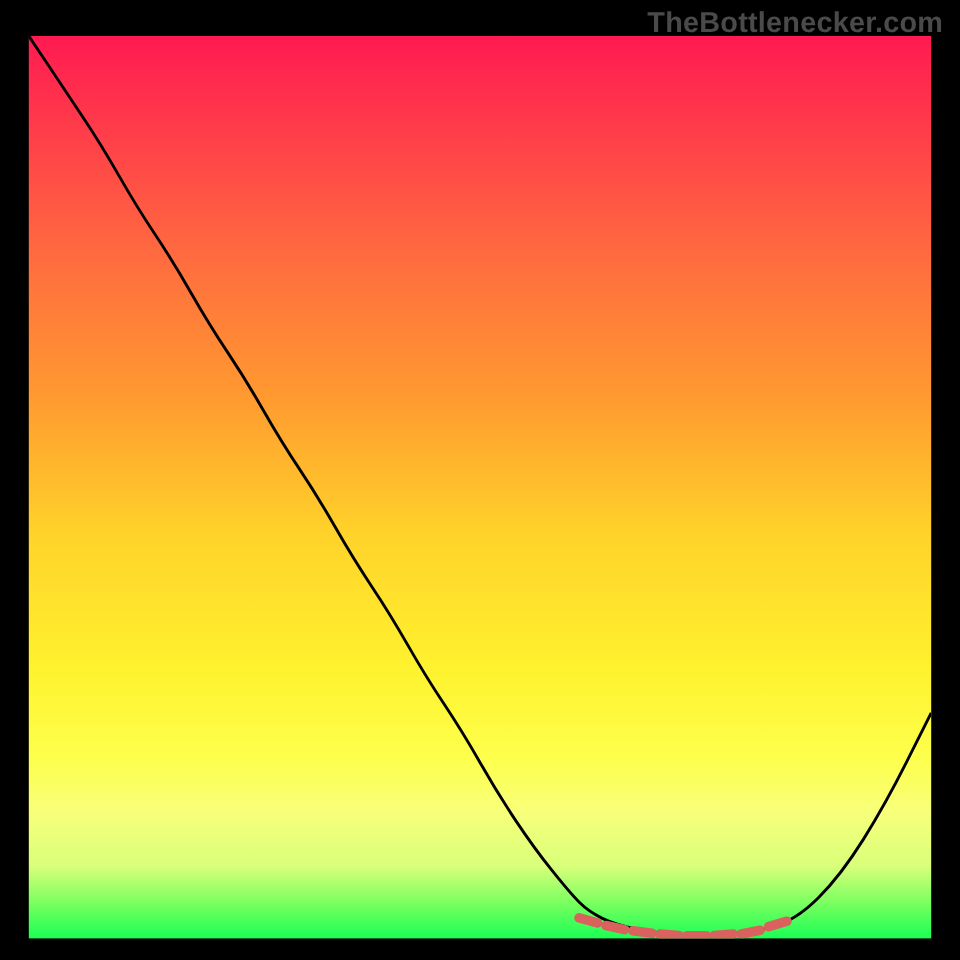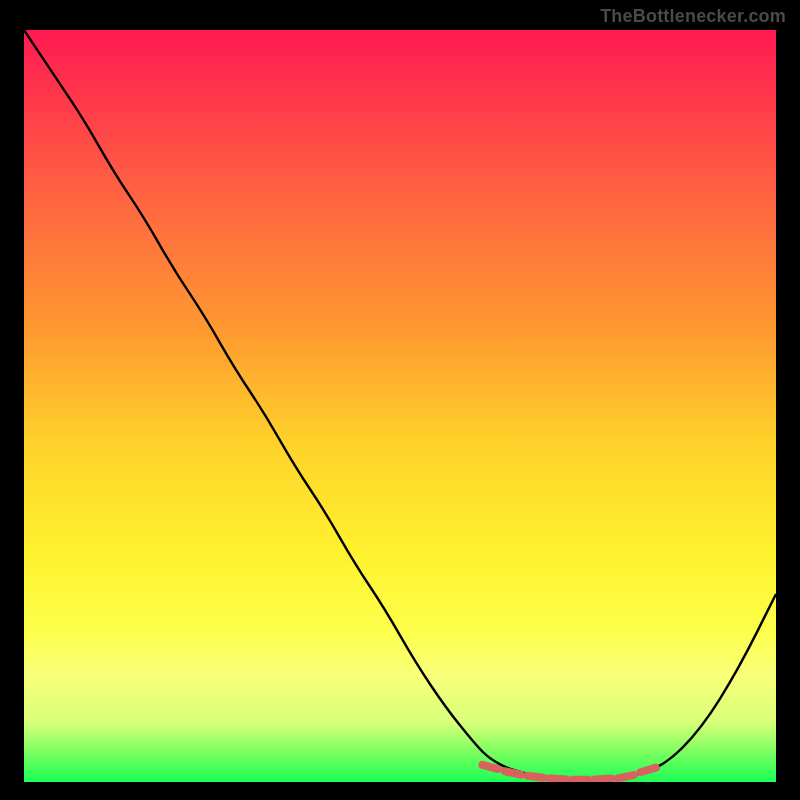--- a/index.html
+++ b/index.html
@@ -8,21 +8,21 @@
     position: relative;
     width: 800px;
     height: 800px;
     background: #000;
   }
   .watermark {
     position: absolute;
     top: 6px;
     right: 14px;
     font-family: Arial, Helvetica, sans-serif;
-    font-size: 18px;
+    font-size: 24px;
     font-weight: 600;
     color: #4a4a4a;
     letter-spacing: 0.2px;
     z-index: 10;
   }
   .plot {
     position: absolute;
     left: 24px;
     top: 30px;
     width: 752px;

